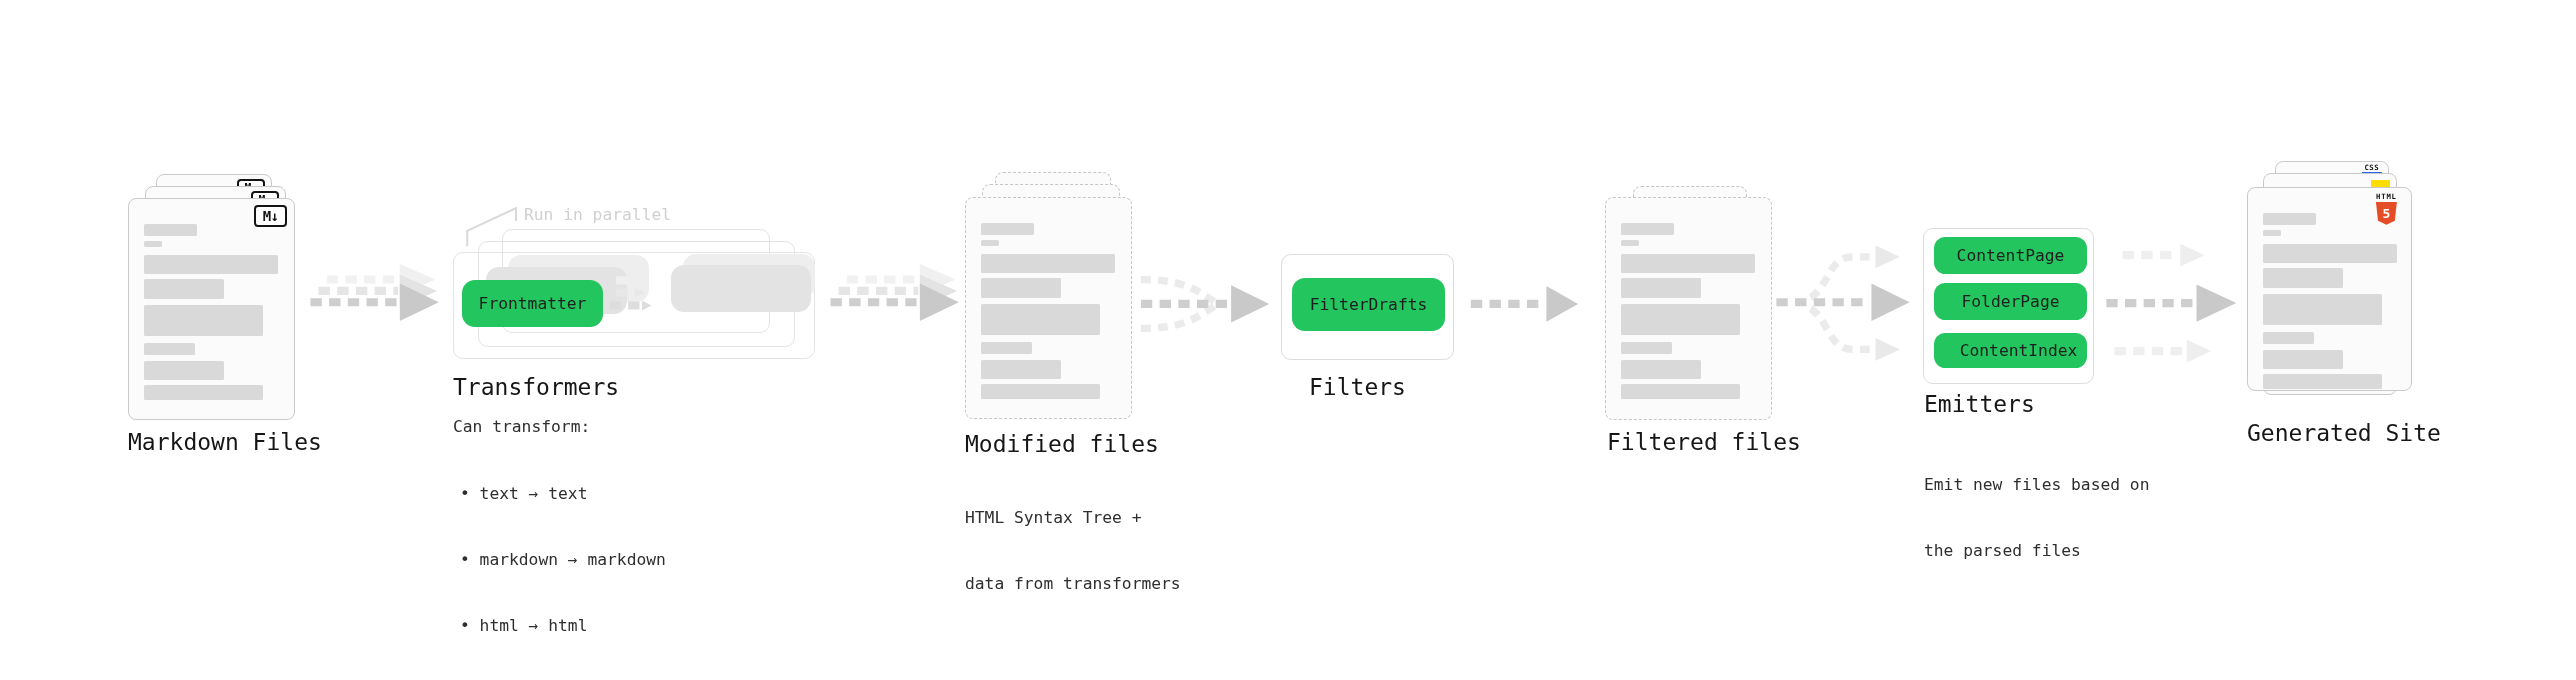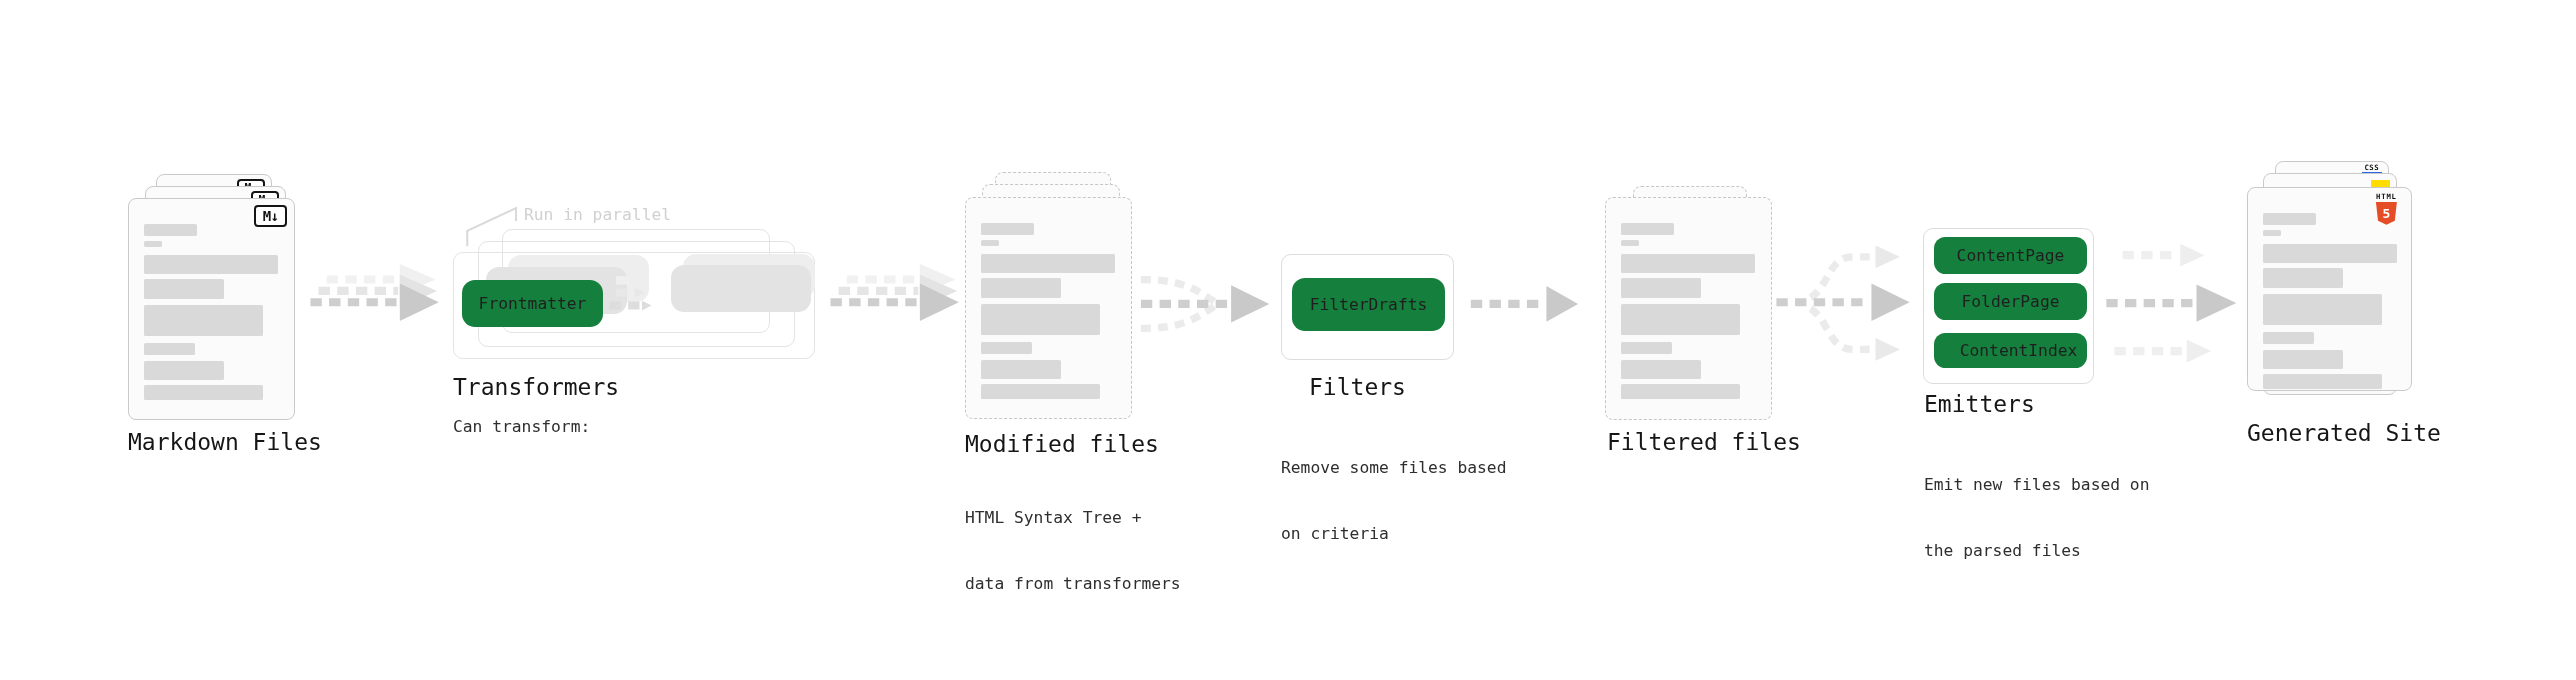--- a/index.html
+++ b/index.html
@@ -52,21 +52,21 @@
 
   
   .obox{position:absolute;border:1.6px solid #e3e3e3;border-radius:9.8px;box-sizing:border-box;}
   #tf-back{left:502px;top:229px;width:268px;height:104px;}
   #tf-mid{left:478px;top:241px;width:317px;height:106px;}
   #tf-front{left:453px;top:252px;width:362px;height:107px;}
   #filters-box{left:1281px;top:254px;width:173px;height:106px;border-color:#dcdcdc;}
   #emit-box{left:1923px;top:228px;width:171px;height:156px;border-color:#dcdcdc;}
 
   
-  .pill{position:absolute;background:#15803d;border-radius:13px;display:flex;align-items:center;justify-content:center;
+  .pill{position:absolute;background:#22c55e;border-radius:13px;display:flex;align-items:center;justify-content:center;
         font-size:16.3px;color:#1f1f1f;box-sizing:border-box;}
   .pill.e1{background:#e3e3e3;}
   .pill.e2{background:#eeeeee;}
   #fm-e2{left:508px;top:255px;width:141px;height:47px;}
   #fm-e1{left:486px;top:267px;width:141px;height:47px;}
   #pill-frontmatter{left:462px;top:280px;width:141px;height:47px;}
   #de-e2{left:683px;top:254px;width:132px;height:44px;}
   #de-e1{left:671px;top:265px;width:140px;height:47px;}
   #pill-description{left:661px;top:279px;width:146px;height:50px;}
   #pill-filterdrafts{left:1292px;top:278px;width:153px;height:53px;}
@@ -137,20 +137,25 @@
   <div class="obox" id="tf-back"></div>
   <div class="obox" id="tf-mid"></div>
   <div class="obox" id="tf-front"></div>
   <div class="pill e2" id="fm-e2"></div>
   <div class="pill e1" id="fm-e1"></div>
   <div class="pill" id="pill-frontmatter">Frontmatter</div>
   <div class="pill e2" id="de-e2"></div>
   <div class="pill e1" id="de-e1"></div>
   <div class="h" id="lbl-tf">Transformers</div>
   <div class="t" id="tf-sub">Can transform:</div>
+  <div class="t" id="tf-bullets">
+    <div>• text → text</div>
+    <div>• markdown → markdown</div>
+    <div>• html → html</div>
+  </div>
 
   <div class="doc dashed" id="mod-back"></div>
   <div class="doc dashed" id="mod-mid"></div>
   <div class="doc dashed" id="mod-front">
     <div class="bars">
         <div class="bar b1"></div>
         <div class="bar b2"></div>
         <div class="bar b3"></div>
         <div class="bar b4"></div>
         <div class="bar b5"></div>
@@ -161,24 +166,20 @@
   </div>
   <div class="h" id="lbl-mod">Modified files</div>
   <div class="t" id="mod-desc">
     <div>HTML Syntax Tree +</div>
     <div>data from transformers</div>
   </div>
 
   <div class="obox" id="filters-box"></div>
   <div class="pill" id="pill-filterdrafts">FilterDrafts</div>
   <div class="h" id="lbl-filters">Filters</div>
-  <div class="t" id="filters-desc">
-    <div>Remove some files based</div>
-    <div>on criteria</div>
-  </div>
 
   <div class="doc dashed" id="fil-back"></div>
   <div class="doc dashed" id="fil-front">
     <div class="bars">
         <div class="bar b1"></div>
         <div class="bar b2"></div>
         <div class="bar b3"></div>
         <div class="bar b4"></div>
         <div class="bar b5"></div>
         <div class="bar b6"></div>

